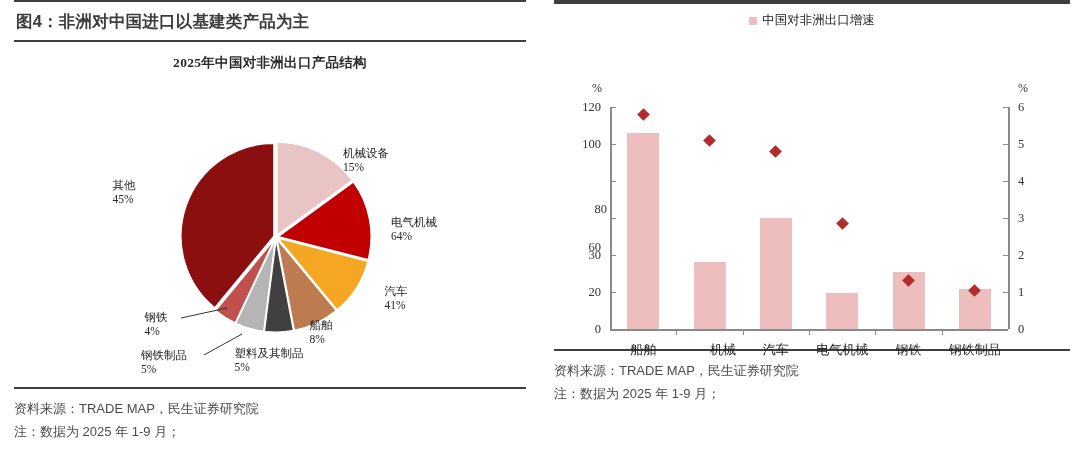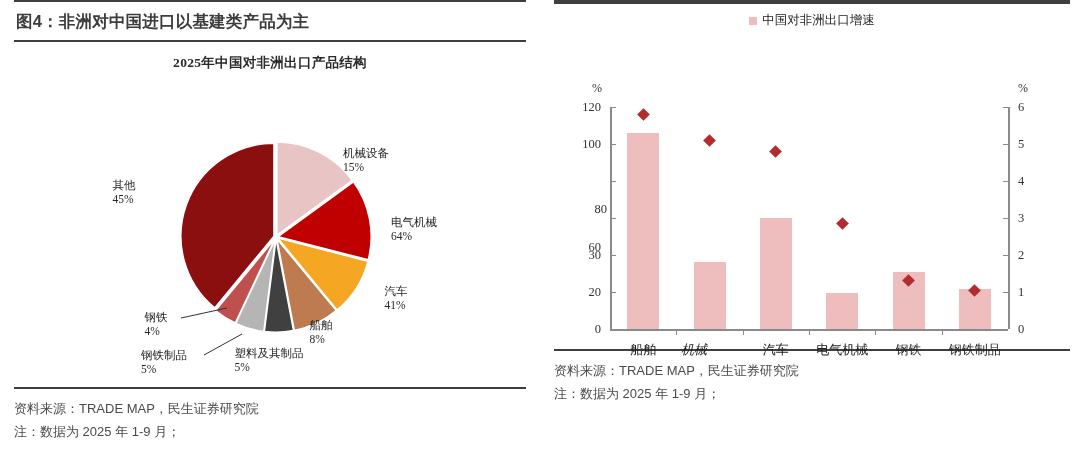--- a/index.html
+++ b/index.html
@@ -171,21 +171,21 @@
         <div class="tickmark" style="left: 449px; top: 140px;"></div>
         <div class="tick-lbl" style="left: 464px; top: 140px; transform: translate(0px, -50%);">5</div>
         <div class="tickmark" style="left: 449px; top: 103px;"></div>
         <div class="tick-lbl" style="left: 464px; top: 103px; transform: translate(0px, -50%);">6</div>
         <div class="bar" style="left: 73.1667px; top: 128.9px; width: 32px; height: 196.1px; background: rgb(238, 189, 189);"></div>
         <div class="dia" style="left: 84.6667px; top: 105.9px; background: rgb(180, 43, 43);"></div>
         <div class="cat-lbl" style="left: 89.1667px; top: 337px; transform: translate(-50%, 0px);">船舶</div>
         <div class="tickmark" style="left: 122.333px; top: 326px; width: 1px; height: 5px;"></div>
         <div class="bar" style="left: 139.5px; top: 258.4px; width: 32px; height: 66.6px; background: rgb(238, 189, 189);"></div>
         <div class="dia" style="left: 151px; top: 131.8px; background: rgb(180, 43, 43);"></div>
-        <div class="cat-lbl" style="left: 140px; top: 337px; transform: translate(-50%, 0px); font-style: italic;">机械</div>
+        <div class="cat-lbl" style="left: 169px; top: 337px; transform: translate(-50%, 0px);">机械</div>
         <div class="tickmark" style="left: 188.667px; top: 326px; width: 1px; height: 5px;"></div>
         <div class="bar" style="left: 205.833px; top: 214px; width: 32px; height: 111px; background: rgb(238, 189, 189);"></div>
         <div class="dia" style="left: 217.333px; top: 142.9px; background: rgb(180, 43, 43);"></div>
         <div class="cat-lbl" style="left: 221.833px; top: 337px; transform: translate(-50%, 0px);">汽车</div>
         <div class="tickmark" style="left: 255px; top: 326px; width: 1px; height: 5px;"></div>
         <div class="bar" style="left: 272.167px; top: 288.925px; width: 32px; height: 36.075px; background: rgb(238, 189, 189);"></div>
         <div class="dia" style="left: 283.667px; top: 215.05px; background: rgb(180, 43, 43);"></div>
         <div class="cat-lbl" style="left: 288.167px; top: 337px; transform: translate(-50%, 0px);">电气机械</div>
         <div class="tickmark" style="left: 321.333px; top: 326px; width: 1px; height: 5px;"></div>
         <div class="bar" style="left: 338.5px; top: 267.65px; width: 32px; height: 57.35px; background: rgb(238, 189, 189);"></div>

